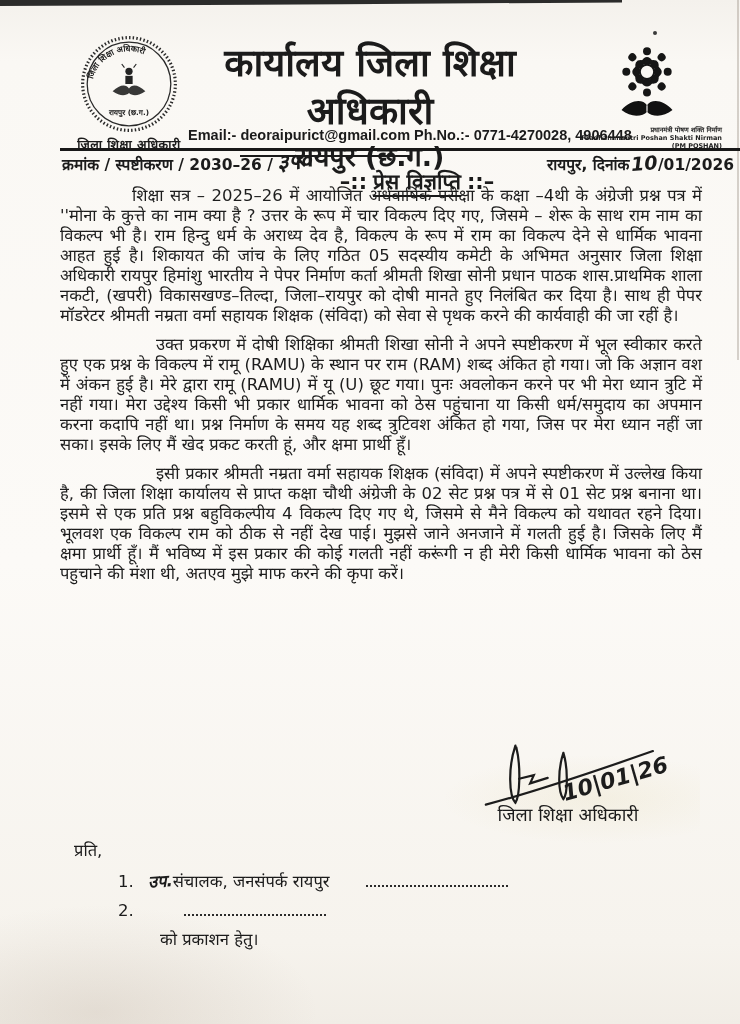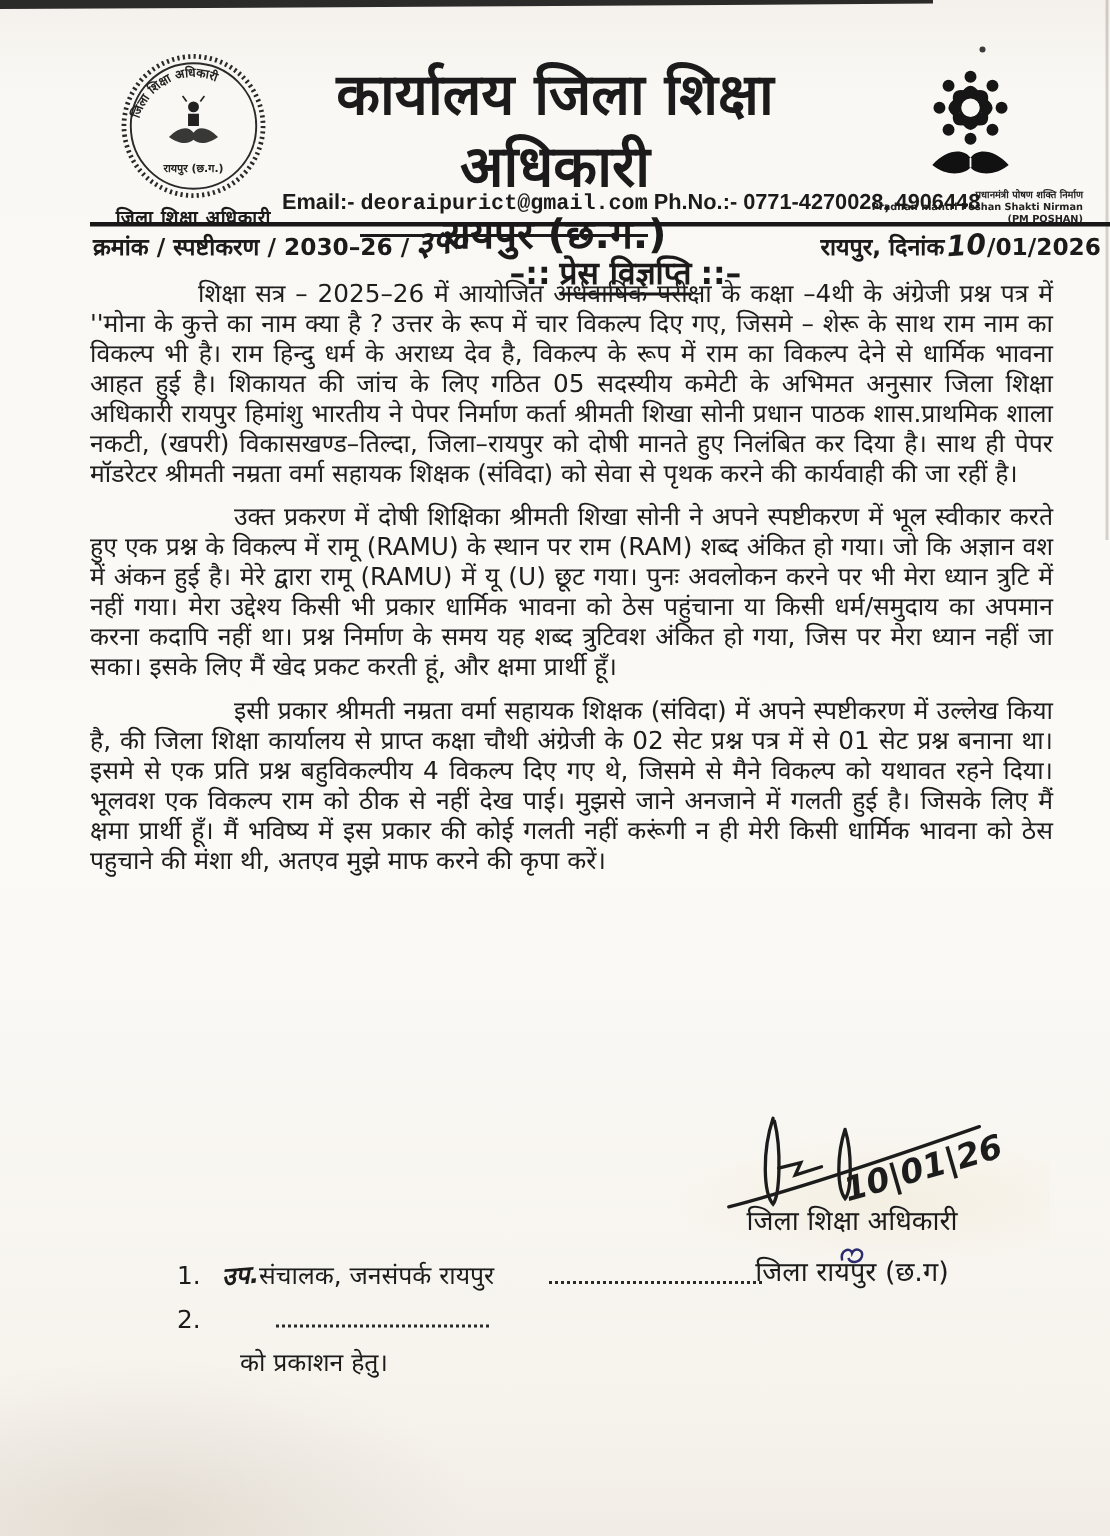--- a/index.html
+++ b/index.html
@@ -21,21 +21,21 @@
     background:radial-gradient(ellipse at 60% 50%,rgba(200,180,90,.10),rgba(200,180,90,0) 70%);}
   
   .seal-wrap{position:absolute;left:70px;top:34px;width:118px;text-align:center;}
   .seal-wrap svg{display:block;margin:0 auto;}
   .seal-caption{font-size:12.5px;font-weight:700;margin-top:2px;letter-spacing:.5px;}
   .office-title{position:absolute;left:186px;top:40px;width:368px;text-align:center;font-weight:700;}
   .office-title .l1{font-size:38px;line-height:1.25;}
   .office-title .l2{font-size:27px;line-height:1.3;margin-top:4px;}
   .contact-line{position:absolute;left:188px;top:127px;width:530px;font-size:14.5px;font-weight:700;
     font-family:"Liberation Sans",sans-serif;white-space:nowrap;}
-  .contact-line .email{border-bottom:2px solid #1b1b1b;padding-bottom:12px;font-family:Liberation Mono, monospace;}
+  .contact-line .email{border-bottom:2px solid #1b1b1b;padding-bottom:12px;}
   .pm-wrap{position:absolute;left:572px;top:40px;width:150px;text-align:right;}
   .pm-wrap svg{display:block;margin:0 auto;}
   .pm-text{font-size:6.5px;line-height:1.25;font-weight:700;color:#222;}
   .head-rule{position:absolute;left:60px;top:148px;width:680px;height:2.5px;background:#181818;}
   .ref-row{position:absolute;left:62px;top:153px;width:672px;display:flex;justify-content:space-between;
     font-size:15.5px;font-weight:700;align-items:flex-start;}
   .hand{display:inline-block;font-style:italic;font-weight:700;transform:rotate(-4deg);}
   .ref-num{font-size:22px;line-height:14px;margin-left:4px;position:relative;top:-1px;}
   .date-day{font-size:19px;line-height:14px;margin:0 1px;}
   
@@ -173,28 +173,24 @@
     <svg width="220" height="72" viewBox="0 0 230 78">
       <g fill="none" stroke="#1c1c1c" stroke-width="2.4" stroke-linecap="round">
         <path d="M58,6 C50,30 51,60 58,68 C63,61 64,28 59,8"></path>
         <path d="M62,42 L78,38 L74,47 L93,41"></path>
         <path d="M110,14 C104,32 104,56 110,64 C115,58 115,30 110,14"></path>
         <path d="M26,70 C80,56 150,32 207,12"></path>
       </g>
       <text x="112" y="66" font-size="24" font-style="italic" font-weight="bold" fill="#1c1c1c" transform="rotate(-16 112 66)">10|01|26</text>
     </svg>
     <div class="sig-line">जिला शिक्षा अधिकारी</div>
-    <div class="sig-line">
-      <svg class="blue-mark" width="20" height="18" viewBox="0 0 24 22">
-        <path d="M4,15 C2,6 11,4 12,9 C14,4 22,6 20,12 C18,17 11,18 9,13" fill="none" stroke="#2b2b6e" stroke-width="2"></path>
-      </svg><span>जिला रायपुर (छ.ग)</span>
-    </div>
   </div>
 
   <div class="distribution">
+    <div class="dist-heading">प्रति,</div>
     <div class="dist-item">
       <span class="dist-num">1.</span>
       <span class="dist-text"><span class="hand">उप.</span><span>संचालक, जनसंपर्क रायपुर</span></span>
       <span class="dotline"></span>
     </div>
     <div class="dist-item">
       <span class="dist-num">2.</span>
       <span class="dotline"></span>
     </div>
     <div class="dist-suffix">को प्रकाशन हेतु।</div>

